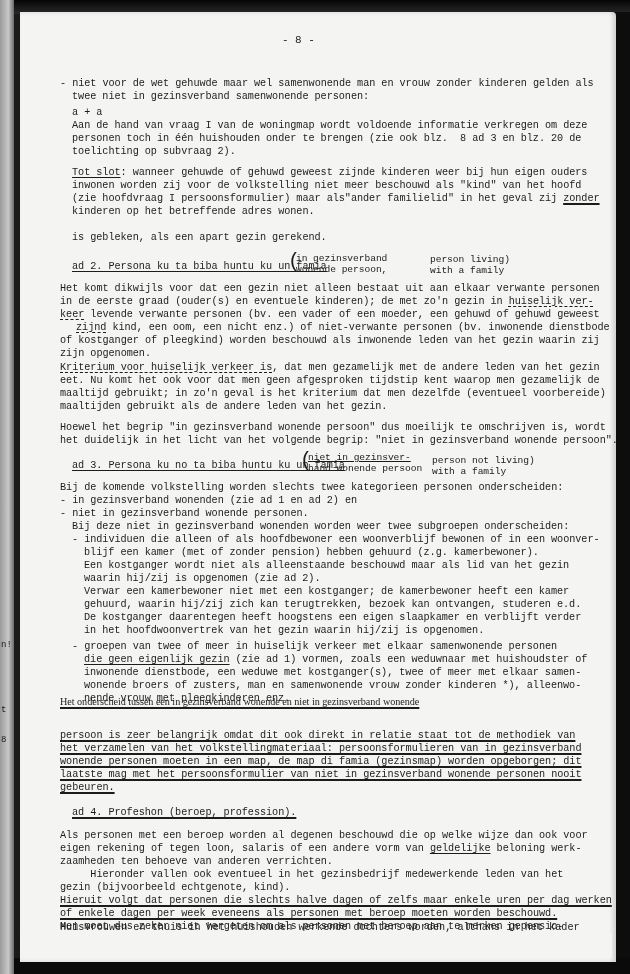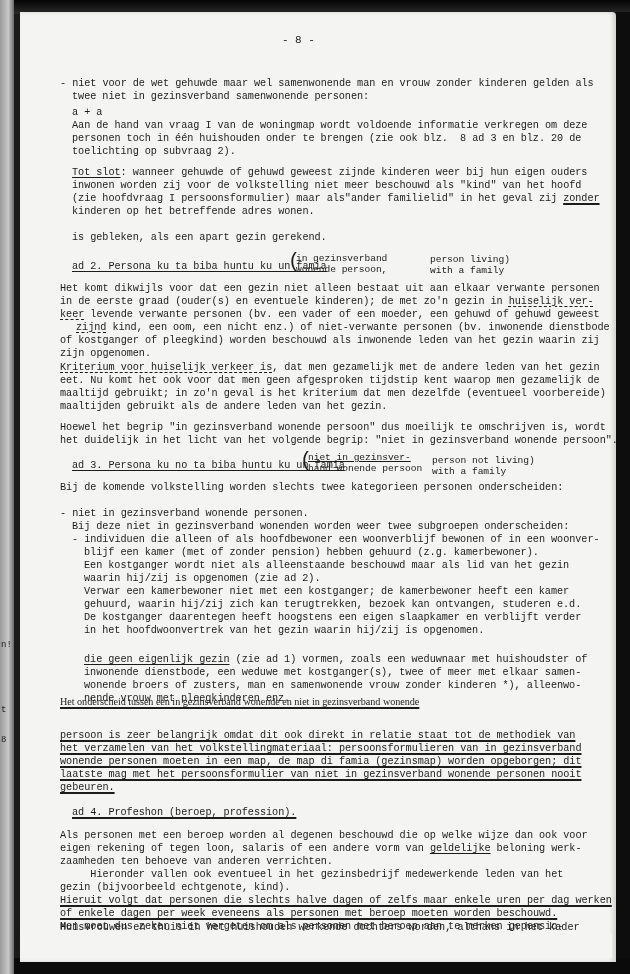--- a/index.html
+++ b/index.html
@@ -100,30 +100,32 @@
     <span class="t" style="left:40px; top:423px;">het duidelijk in het licht van het volgende begrip: "niet in gezinsverband wonende persoon".</span>
 
     <span class="t u" style="left:52px; top:448px;">ad 3. Persona ku no ta biba huntu ku un famia</span>
     <span class="paren-big" style="left:280px; top:439px;">(</span>
     <span class="t small2" style="left:288px; top:441px;text-decoration:underline;">niet in gezinsver-</span>
     <span class="t small2" style="left:288px; top:452px;">band wonende persoon</span>
     <span class="t small2" style="left:412px; top:444px;">person not living)</span>
     <span class="t small2" style="left:412px; top:455px;">with a family</span>
 
     <span class="t" style="left:40px; top:470px;">Bij de komende volkstelling worden slechts twee kategorieen personen onderscheiden:</span>
+    <span class="t" style="left:40px; top:483px;">- in gezinsverband wonenden (zie ad 1 en ad 2) en</span>
     <span class="t" style="left:40px; top:496px;">- niet in gezinsverband wonende personen.</span>
     <span class="t" style="left:52px; top:509px;">Bij deze niet in gezinsverband wonenden worden weer twee subgroepen onderscheiden:</span>
     <span class="t" style="left:52px; top:522px;">- individuen die alleen of als hoofdbewoner een woonverblijf bewonen of in een woonver-</span>
     <span class="t" style="left:64px; top:535px;">blijf een kamer (met of zonder pension) hebben gehuurd (z.g. kamerbewoner).</span>
     <span class="t" style="left:64px; top:548px;">Een kostganger wordt niet als alleenstaande beschouwd maar als lid van het gezin</span>
     <span class="t" style="left:64px; top:561px;">waarin hij/zij is opgenomen (zie ad 2).</span>
     <span class="t" style="left:64px; top:574px;">Verwar een kamerbewoner niet met een kostganger; de kamerbewoner heeft een kamer</span>
     <span class="t" style="left:64px; top:587px;">gehuurd, waarin hij/zij zich kan terugtrekken, bezoek kan ontvangen, studeren e.d.</span>
     <span class="t" style="left:64px; top:600px;">De kostganger daarentegen heeft hoogstens een eigen slaapkamer en verblijft verder</span>
     <span class="t" style="left:64px; top:613px;">in het hoofdwoonvertrek van het gezin waarin hij/zij is opgenomen.</span>
+    <span class="t" style="left:52px; top:629px;">- groepen van twee of meer in huiselijk verkeer met elkaar samenwonende personen</span>
     <span class="t" style="left:64px; top:642px;"><span class="u">die geen eigenlijk gezin</span><span> (zie ad 1) vormen, zoals een weduwnaar met huishoudster of</span></span>
     <span class="t" style="left:64px; top:655px;">inwonende dienstbode, een weduwe met kostganger(s), twee of meer met elkaar samen-</span>
     <span class="t" style="left:64px; top:681px;">nende vrouw met pleegkinderen enz.</span>
     <span class="t" style="left:64px; top:668px;">wonende broers of zusters, man en samenwonende vrouw zonder kinderen *), alleenwo-</span>
 
     <span class="t ul-bold" style="left:40px; top:684px;font-family:Liberation Serif, serif;">Het onderscheid tussen een in gezinsverband wonende en niet in gezinsverband wonende</span>
     <span class="t ul-bold" style="left:40px; top:718px;">persoon is zeer belangrijk omdat dit ook direkt in relatie staat tot de methodiek van</span>
     <span class="t ul-bold" style="left:40px; top:731px;">het verzamelen van het volkstellingmateriaal: persoonsformulieren van in gezinsverband</span>
     <span class="t ul-bold" style="left:40px; top:744px;">wonende personen moeten in een map, de map di famia (gezinsmap) worden opgeborgen; dit</span>
     <span class="t ul-bold" style="left:40px; top:757px;">laatste mag met het persoonsformulier van niet in gezinsverband wonende personen nooit</span>

